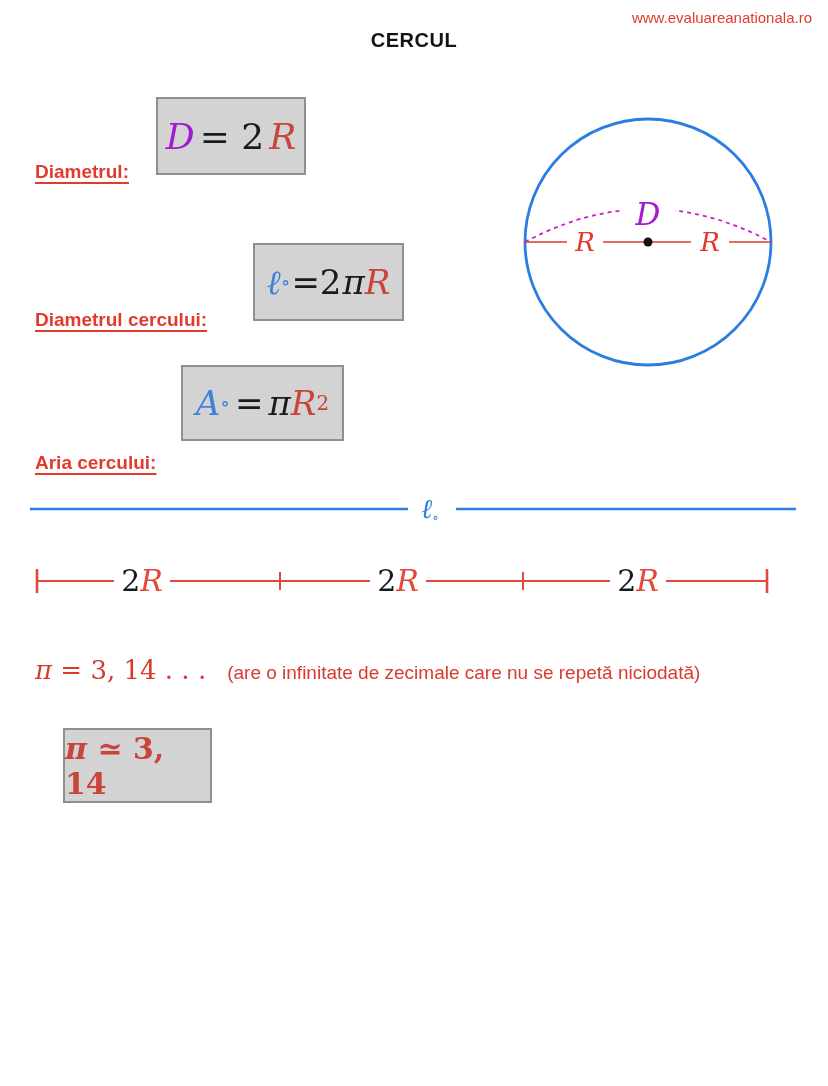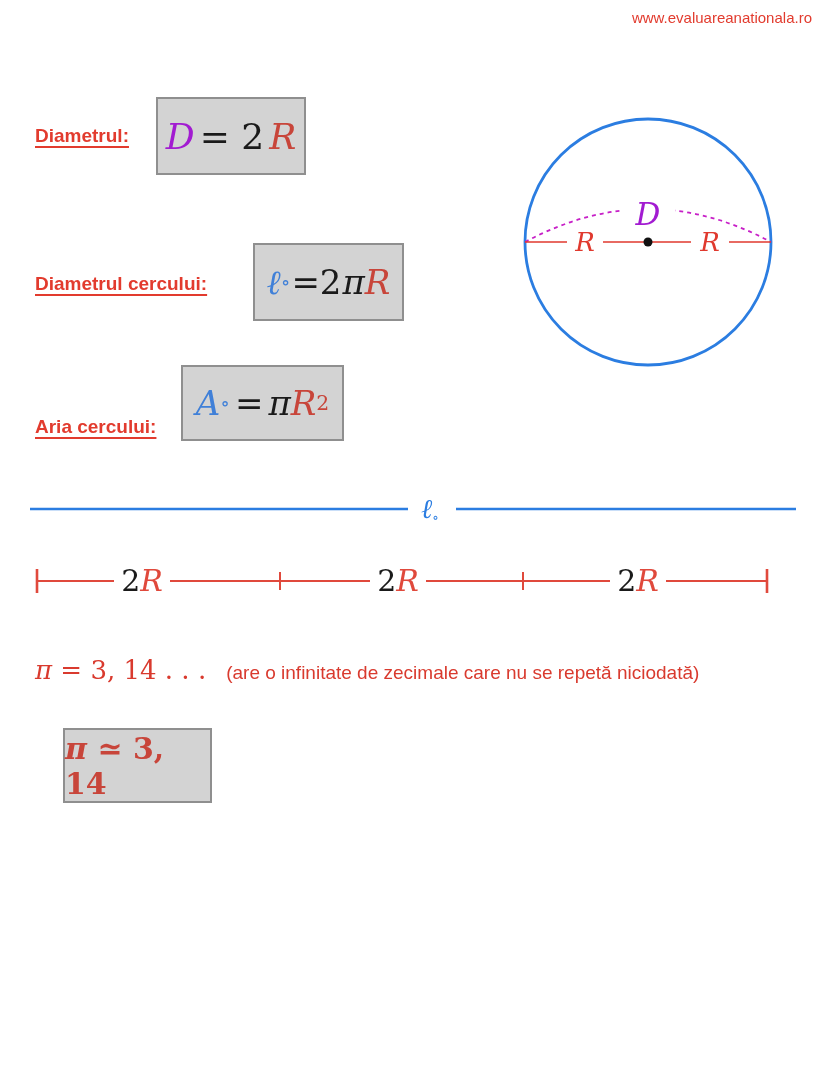--- a/index.html
+++ b/index.html
@@ -4,21 +4,21 @@
 <style>
   html,body{margin:0;padding:0;background:#fff;}
   #page{position:relative;width:828px;height:830px;background:#ffffff;overflow:hidden;
         font-family:"Liberation Sans",sans-serif;}
 
   .watermark{position:absolute;top:9px;right:16px;font-size:15px;color:#e23b2e;}
   .title{position:absolute;top:29px;left:0;width:100%;text-align:center;
          font-size:20px;font-weight:700;color:#141414;letter-spacing:.5px;}
 
   .row-label{position:absolute;left:35px;font-size:19px;font-weight:700;color:#e23b2e;
-             text-decoration:underline;text-decoration-thickness:2px;text-underline-offset:4px;}
+             text-decoration:underline;text-decoration-thickness:2px;text-underline-offset:4px;margin-top:36px;}
   #label-diameter{top:125px;}
   #label-circumference{top:273px;}
   #label-area{top:416px;}
 
   .formula-box{position:absolute;background:#d3d3d3;border:2px solid #8f8f8f;
                display:flex;align-items:center;justify-content:center;
                font-family:"DejaVu Serif",serif;color:#1a1a1a;}
   #box-diameter{left:156px;top:97px;width:146px;height:74px;font-size:36px;}
   #box-circumference{left:253px;top:243px;width:147px;height:74px;font-size:34px;}
   #box-area{left:181px;top:365px;width:159px;height:72px;font-size:34px;}
@@ -34,32 +34,33 @@
   .m-sub{font-size:58%;vertical-align:-14%;}
   .m-sup{font-size:60%;vertical-align:38%;}
 
   .diagram{position:absolute;left:510px;top:108px;width:280px;height:272px;}
 
   .line-svg{position:absolute;left:0;}
   #length-line{top:488px;width:828px;height:46px;}
   #segments-line{top:558px;width:828px;height:52px;}
 
   .pi-statement{position:absolute;left:35px;top:655px;display:flex;align-items:baseline;
-                color:#d93a2e;white-space:nowrap;gap:16px;}
+                color:#d93a2e;white-space:nowrap;}
   .pi-statement .math{font-family:"DejaVu Serif",serif;font-size:26px;}
-  .pi-statement .note{font-size:19px;margin-left:4px;text-align:right;}
+  .pi-statement .note{font-size:19px;margin-left:21px;text-align:right;}
 
   svg text{font-family:"DejaVu Serif",serif;}
 </style>
 </head>
 <body>
 
 <div id="page">
 
   <div class="watermark">www.evaluareanationala.ro</div>
+  <div class="title">CERCUL</div>
 
   <div class="row-label" id="label-diameter">Diametrul:</div>
   <div class="formula-box" id="box-diameter">
     <span class="m-var m-purple">D</span>
       <span class="m-black m-mid">= 2</span>
       <span class="m-var m-red">R</span>
   </div>
 
   <svg class="diagram" viewBox="0 0 280 272">
     <circle cx="138" cy="134" r="123" fill="none" stroke="#2b7de1" stroke-width="2.8"></circle>

